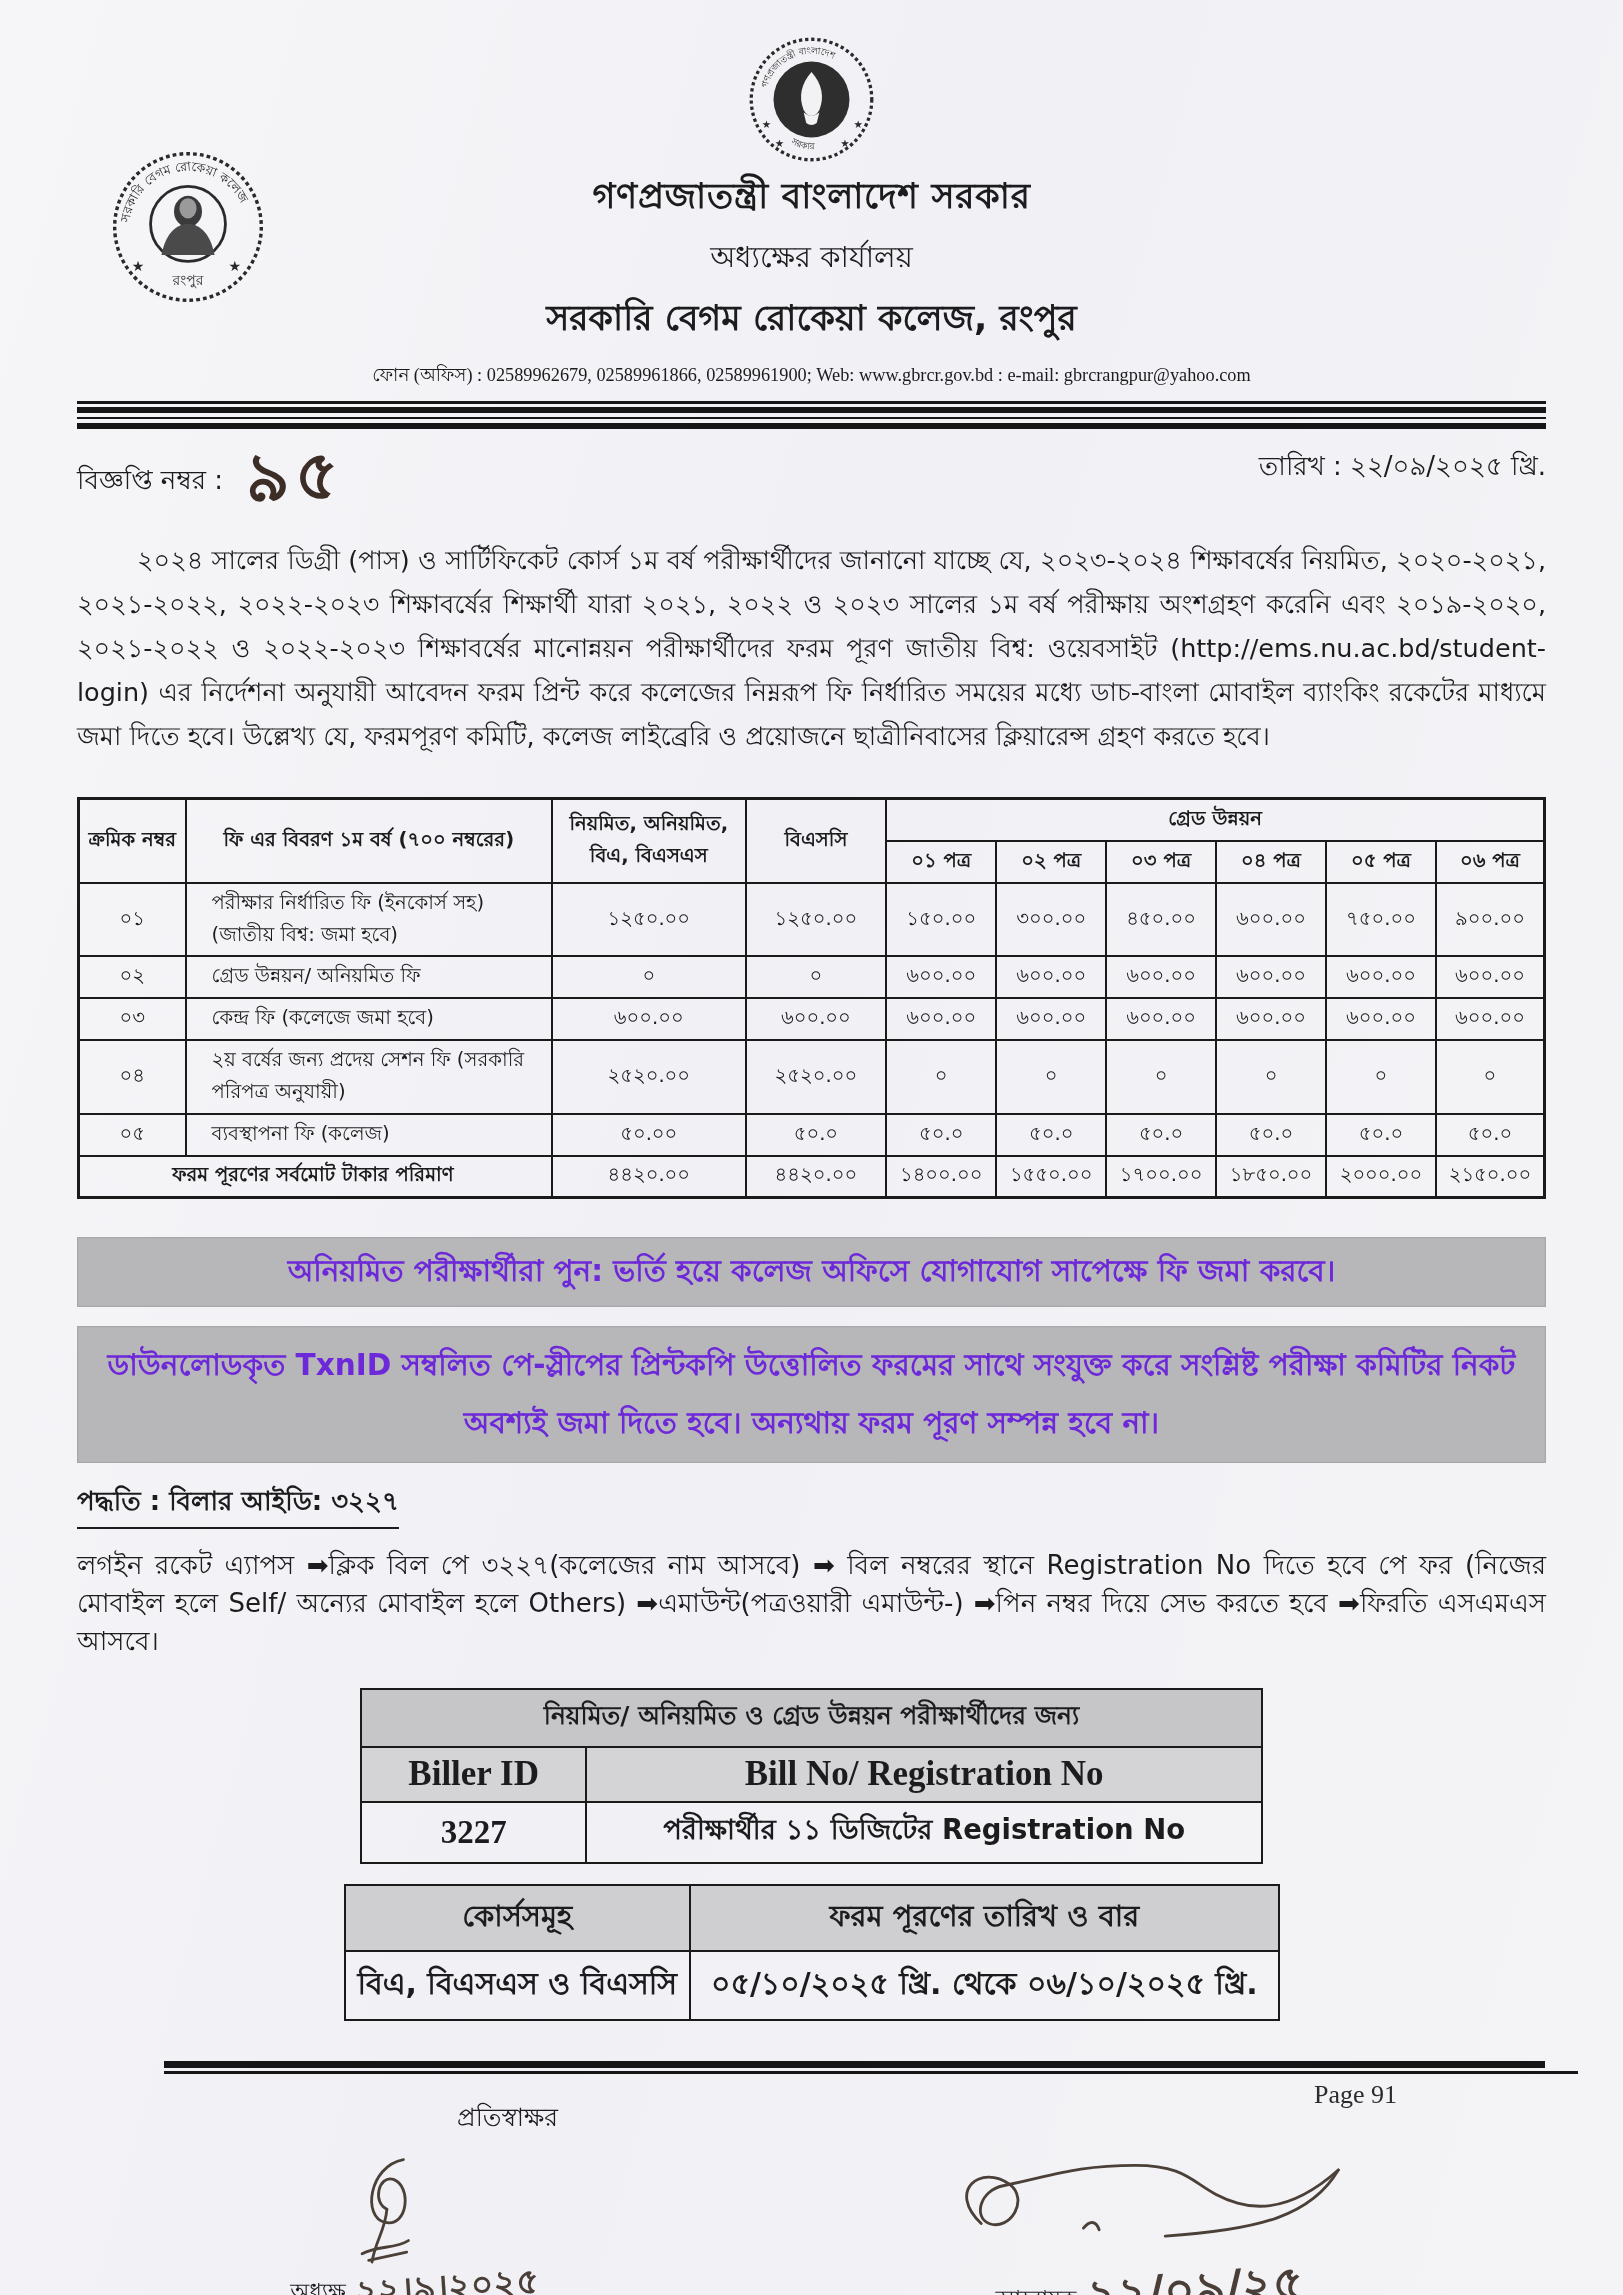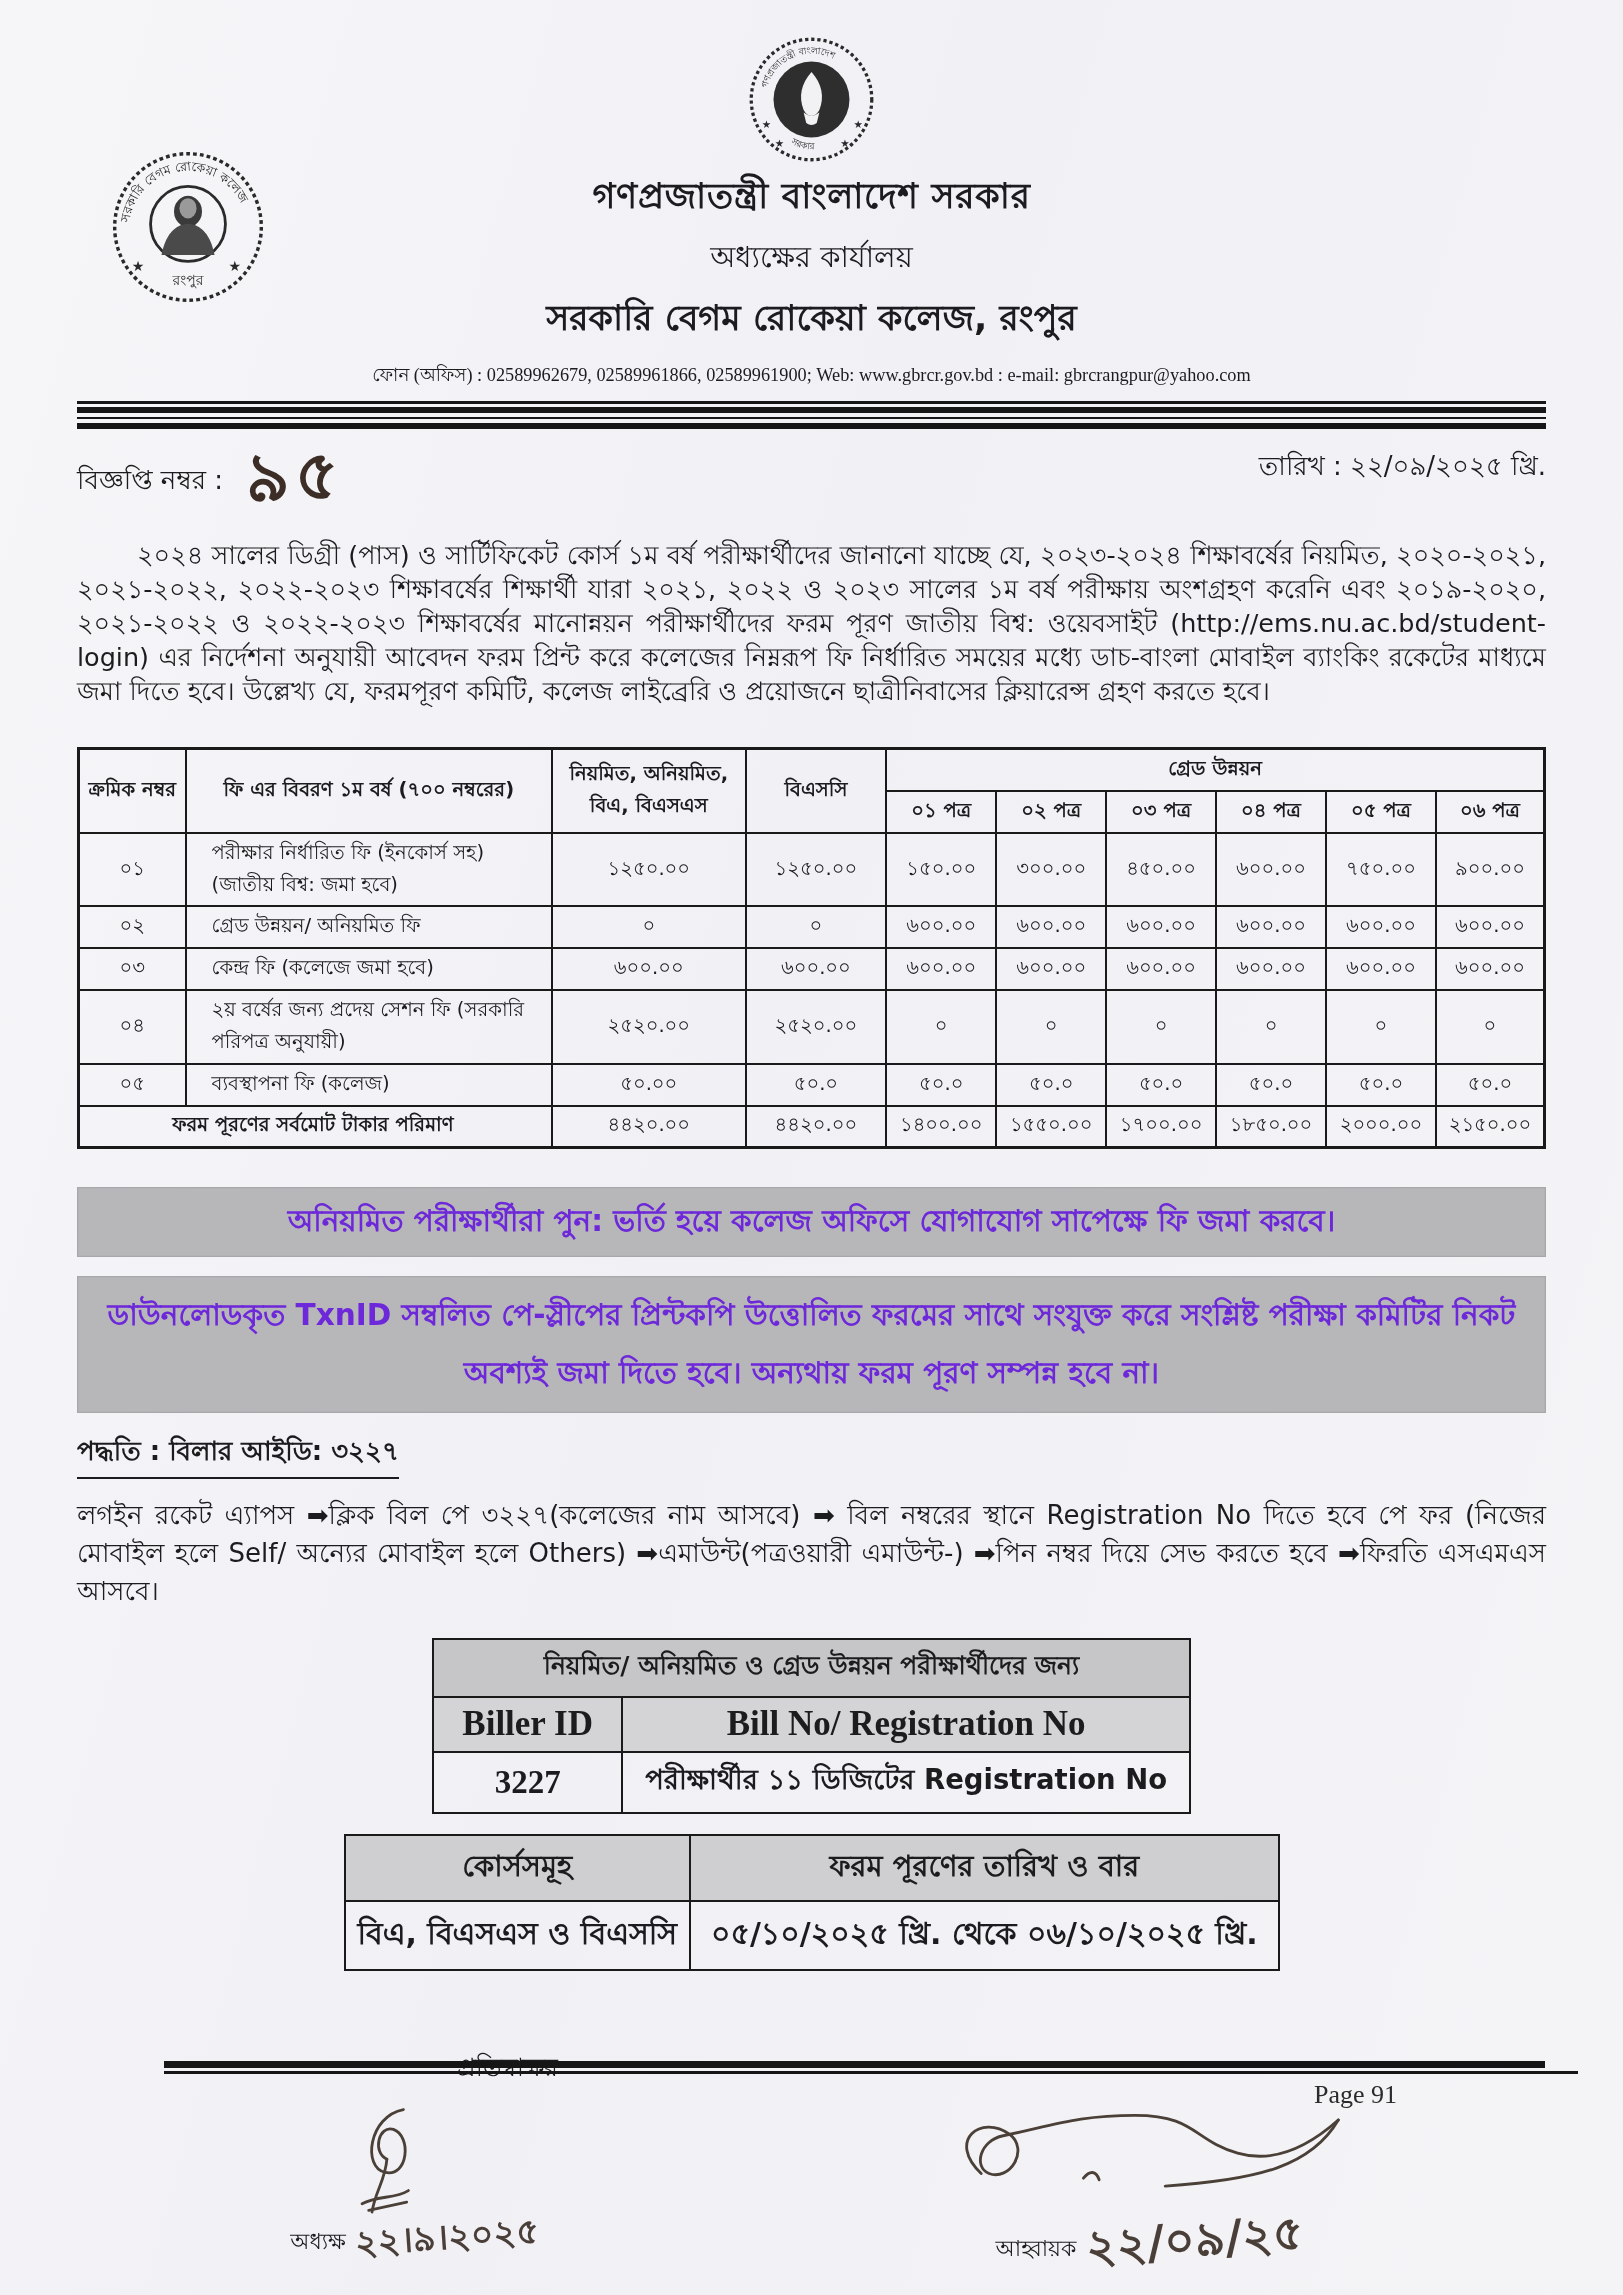--- a/index.html
+++ b/index.html
@@ -28,21 +28,21 @@
   .rule-thick { height:6.5px; background:#161616; margin-top:3.3px; }
 
   .meta-row { display:flex; justify-content:space-between; align-items:flex-start; margin-top:17px; font-size:26px; }
   .hand-number {
     display:inline-block; font-size:68px; line-height:39px; font-weight:bold;
     color:#3c2e27; transform:rotate(-2deg) translateY(10.5px); margin-left:22px;
     letter-spacing:5.2px;
   }
 
   .body-par {
-    margin-top:34px; font-size:25.5px; line-height:34px;
+    margin-top:34px; font-size:25.5px; line-height:44px;
     text-align:justify; text-indent:60px;
   }
 
   
   table { border-collapse:collapse; }
   .fee-table { width:100%; margin-top:39px; border:3.3px solid #1a1a1a; font-size:19.6px; }
   .fee-table th, .fee-table td { border:2px solid #1a1a1a; padding:3.9px 5.2px; text-align:center; vertical-align:middle; }
   .fee-table th { font-weight:bold; }
   .fee-table .desc { text-align:left; padding-left:25px; }
   .fee-table .total-label { text-align:center; font-weight:bold; padding-right:10.5px; }
@@ -58,21 +58,21 @@
     text-align:center;
   }
   .hl1 { margin-top:38px; font-size:29.5px; }
   .hl2 { margin-top:18.3px; font-size:29.5px; line-height:58px; text-align:center; }
 
   .sec-head { margin-top:23.6px; font-size:31px; font-weight:bold; }
   .method   { margin-top:18.3px; font-size:26px; font-weight:bold; border-bottom:2px solid #1c1b1d; display:inline-block; padding-bottom:2.6px; }
   .steps    { margin-top:17px; font-size:26px; line-height:38px; text-align:justify; }
 
   
-  .biller { width:759px; margin:27.5px auto 0; border:2.6px solid #1a1a1a; }
+  .biller { width:903px; margin:27.5px auto 0; border:2.6px solid #1a1a1a; }
   .biller th, .biller td { border:2px solid #1a1a1a; text-align:center; padding:6.5px 5.2px; }
   .biller .b-title { background:#c6c5c8; font-size:25px; font-weight:bold; }
   .biller .b-head  { background:#d4d3d6; font-family:"Liberation Serif", serif; font-size:35px; font-weight:bold; }
   .biller .b-id    { font-family:"Liberation Serif", serif; font-size:33px; font-weight:bold; }
   .biller .b-reg   { font-size:27.5px; font-weight:bold; }
 
   
   .courses { width:936px; margin:19.6px auto 0; border:2.6px solid #1a1a1a; }
   .courses th, .courses td { border:2px solid #1a1a1a; text-align:center; padding:7.9px 6.5px; }
   .courses th { background:#cfcED1; background:#cfced1; font-size:29px; font-weight:bold; }

